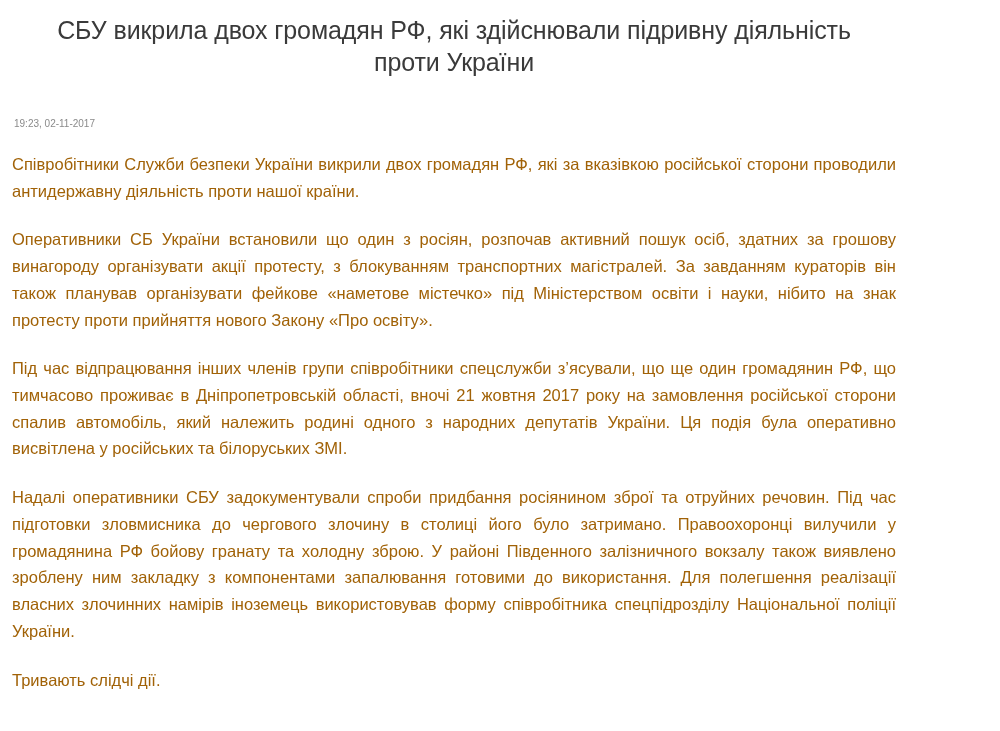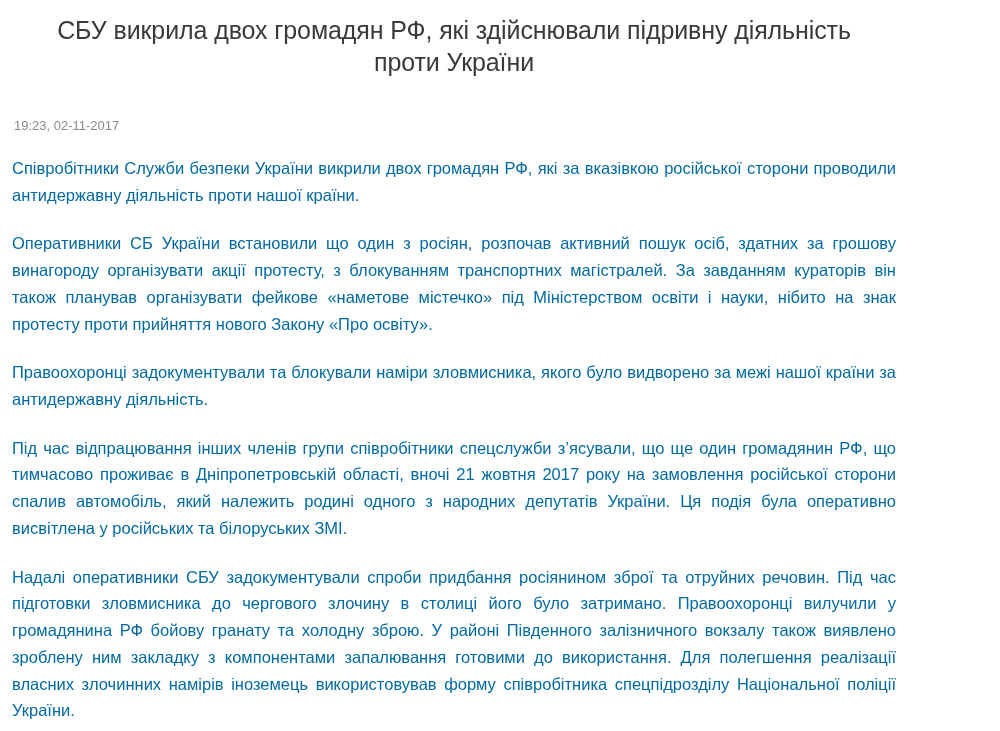--- a/index.html
+++ b/index.html
@@ -24,31 +24,31 @@
   .article-title {
     font-size: 25px;
     line-height: 1.28;
     font-weight: 400;
     color: #3a3a3a;
     text-align: center;
     margin: 0 18px 0 18px;
     letter-spacing: -0.1px;
   }
   .article-date {
-    font-size: 13px;
+    font-size: 10px;
     color: #8a8a8a;
     margin-top: 40px;
     margin-left: 4px;
     margin-bottom: 22px;
     font-weight: 400;
   }
   .article-body p {
     font-size: 16.5px;
     line-height: 1.62;
-    color: #0369a1;
+    color: #a16207;
     text-align: justify;
     text-justify: inter-word;
     margin: 0 0 22px 0;
     padding: 0 2px;
   }
   .article-body p:last-child {
     margin-bottom: 4px;
   }
 </style>
 </head>
@@ -56,19 +56,18 @@
 
 <div class="page">
 
   <h1 class="article-title">СБУ викрила двох громадян РФ, які здійснювали підривну діяльність проти України</h1>
 
   <div class="article-date">19:23, 02-11-2017</div>
 
   <div class="article-body">
     <p>Співробітники Служби безпеки України викрили двох громадян РФ, які за вказівкою російської сторони проводили антидержавну діяльність проти нашої країни.</p>
     <p>Оперативники СБ України встановили що один з росіян, розпочав активний пошук осіб, здатних за грошову винагороду організувати акції протесту, з блокуванням транспортних магістралей. За завданням кураторів він також планував організувати фейкове «наметове містечко» під Міністерством освіти і науки, нібито на знак протесту проти прийняття нового Закону «Про освіту».</p>
-    <p>Правоохоронці задокументували та блокували наміри зловмисника,  якого було видворено за межі нашої країни за антидержавну діяльність.</p>
     <p>Під час відпрацювання інших членів групи співробітники спецслужби з’ясували, що ще один громадянин РФ,  що тимчасово проживає в Дніпропетровській області, вночі 21 жовтня 2017 року на замовлення російської сторони спалив автомобіль, який належить родині одного з народних депутатів України. Ця подія  була оперативно висвітлена у російських та білоруських ЗМІ.</p>
     <p>Надалі оперативники СБУ  задокументували спроби придбання росіянином зброї та отруйних речовин. Під час підготовки зловмисника до чергового злочину в столиці  його   було затримано. Правоохоронці вилучили у громадянина РФ бойову гранату та холодну зброю. У районі Південного залізничного вокзалу також виявлено зроблену ним закладку з компонентами запалювання готовими до використання. Для полегшення реалізації власних злочинних намірів іноземець використовував форму співробітника спецпідрозділу Національної поліції України.</p>
     <p>Тривають слідчі дії.</p>
   </div>
 
 </div>
 
 </body></html>

